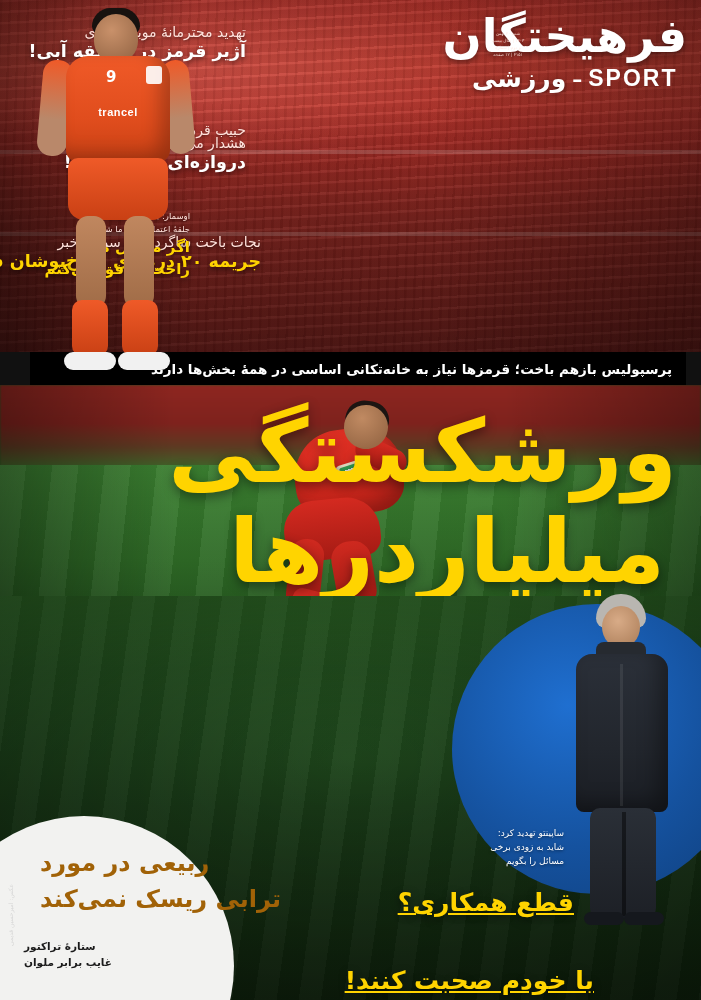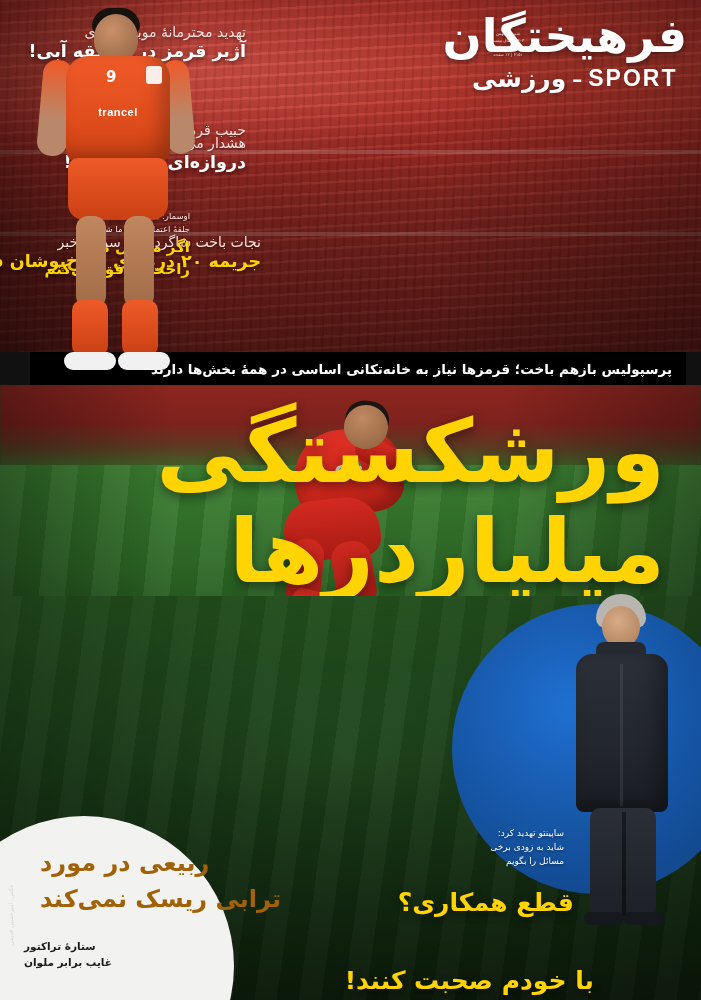--- a/index.html
+++ b/index.html
@@ -227,21 +227,21 @@
   
   .giant {
     position: absolute; direction: rtl; text-align: right;
     color: #ffd400;
     font-weight: 700;
     line-height: 1;
     text-shadow: 0 4px 12px rgba(0,0,0,.45);
     white-space: nowrap;
     letter-spacing: -2px;
   }
-  #giant-l1 { left: 0; top: 408px; width: 701px; font-size: 88px; padding-right: 36px; }
+  #giant-l1 { left: 0; top: 408px; width: 701px; font-size: 88px; padding-right: 24px; }
   #giant-l2 { left: 0; top: 508px; width: 701px; font-size: 88px; padding-right: 36px; }
 
   
   .bottom {
     position: absolute; left: 0; top: 596px; width: 701px; height: 404px;
     background: linear-gradient(180deg, #2e6a26 0%, #245420 18%, #1a3d18 52%, #12290f 100%);
     overflow: hidden;
   }
   .bottom .grass {
     position: absolute; inset: 0;
@@ -318,20 +318,21 @@
     position: absolute; left: 424px; top: 826px; width: 140px; direction: rtl; text-align: right;
   }
   .coach-text .line {
     color: #ffffff; font-size: 9px; line-height: 14px; font-weight: 400;
     text-shadow: 0 1px 3px rgba(0,0,0,.5);
   }
   .coach-head-1, .coach-head-2 {
     position: absolute; direction: rtl; text-align: right;
     color: #ffd400; font-weight: 700; white-space: nowrap;
     text-shadow: 0 3px 8px rgba(0,0,0,.55);
+    text-decoration: underline;
   }
   .coach-head-1 { left: 404px; top: 888px; width: 170px; font-size: 25px; line-height: 30px; }
   .coach-head-2 { left: 404px; top: 966px; width: 190px; font-size: 25px; line-height: 30px; }
 
   
   .white-circle {
     position: absolute; left: -66px; top: 816px; width: 300px; height: 300px;
     border-radius: 50%;
     background: #f2f2f0;
   }

